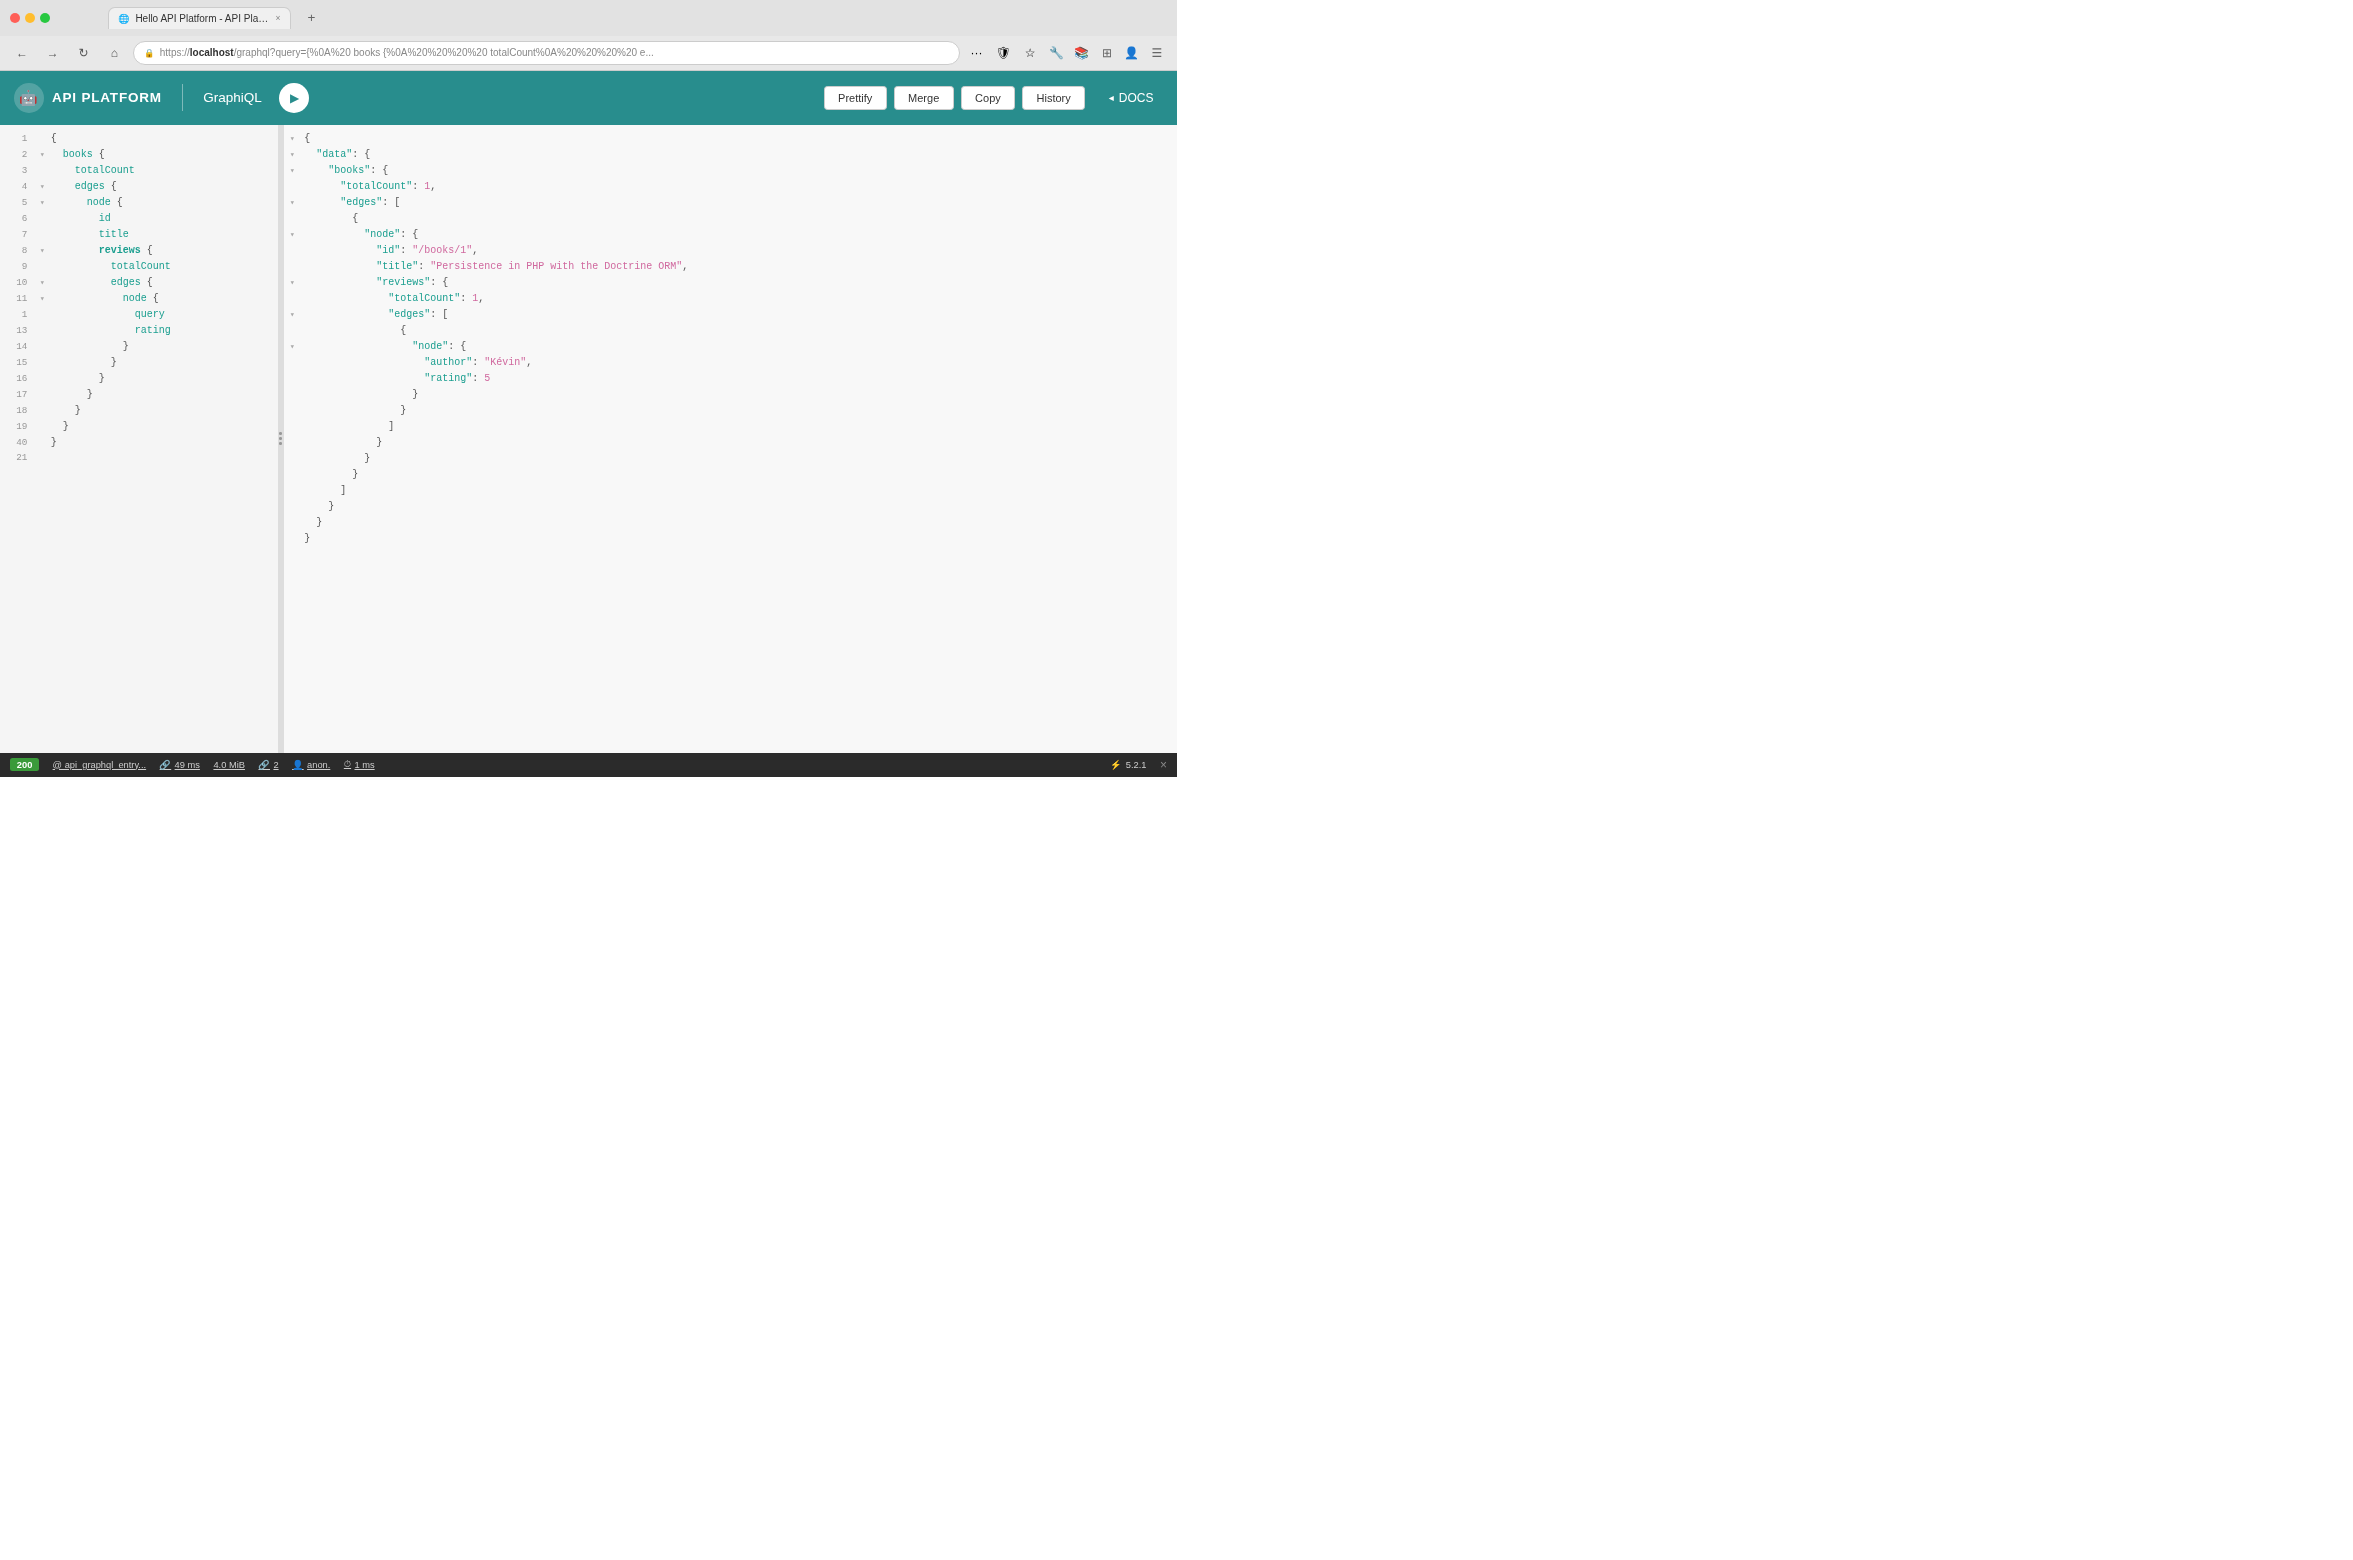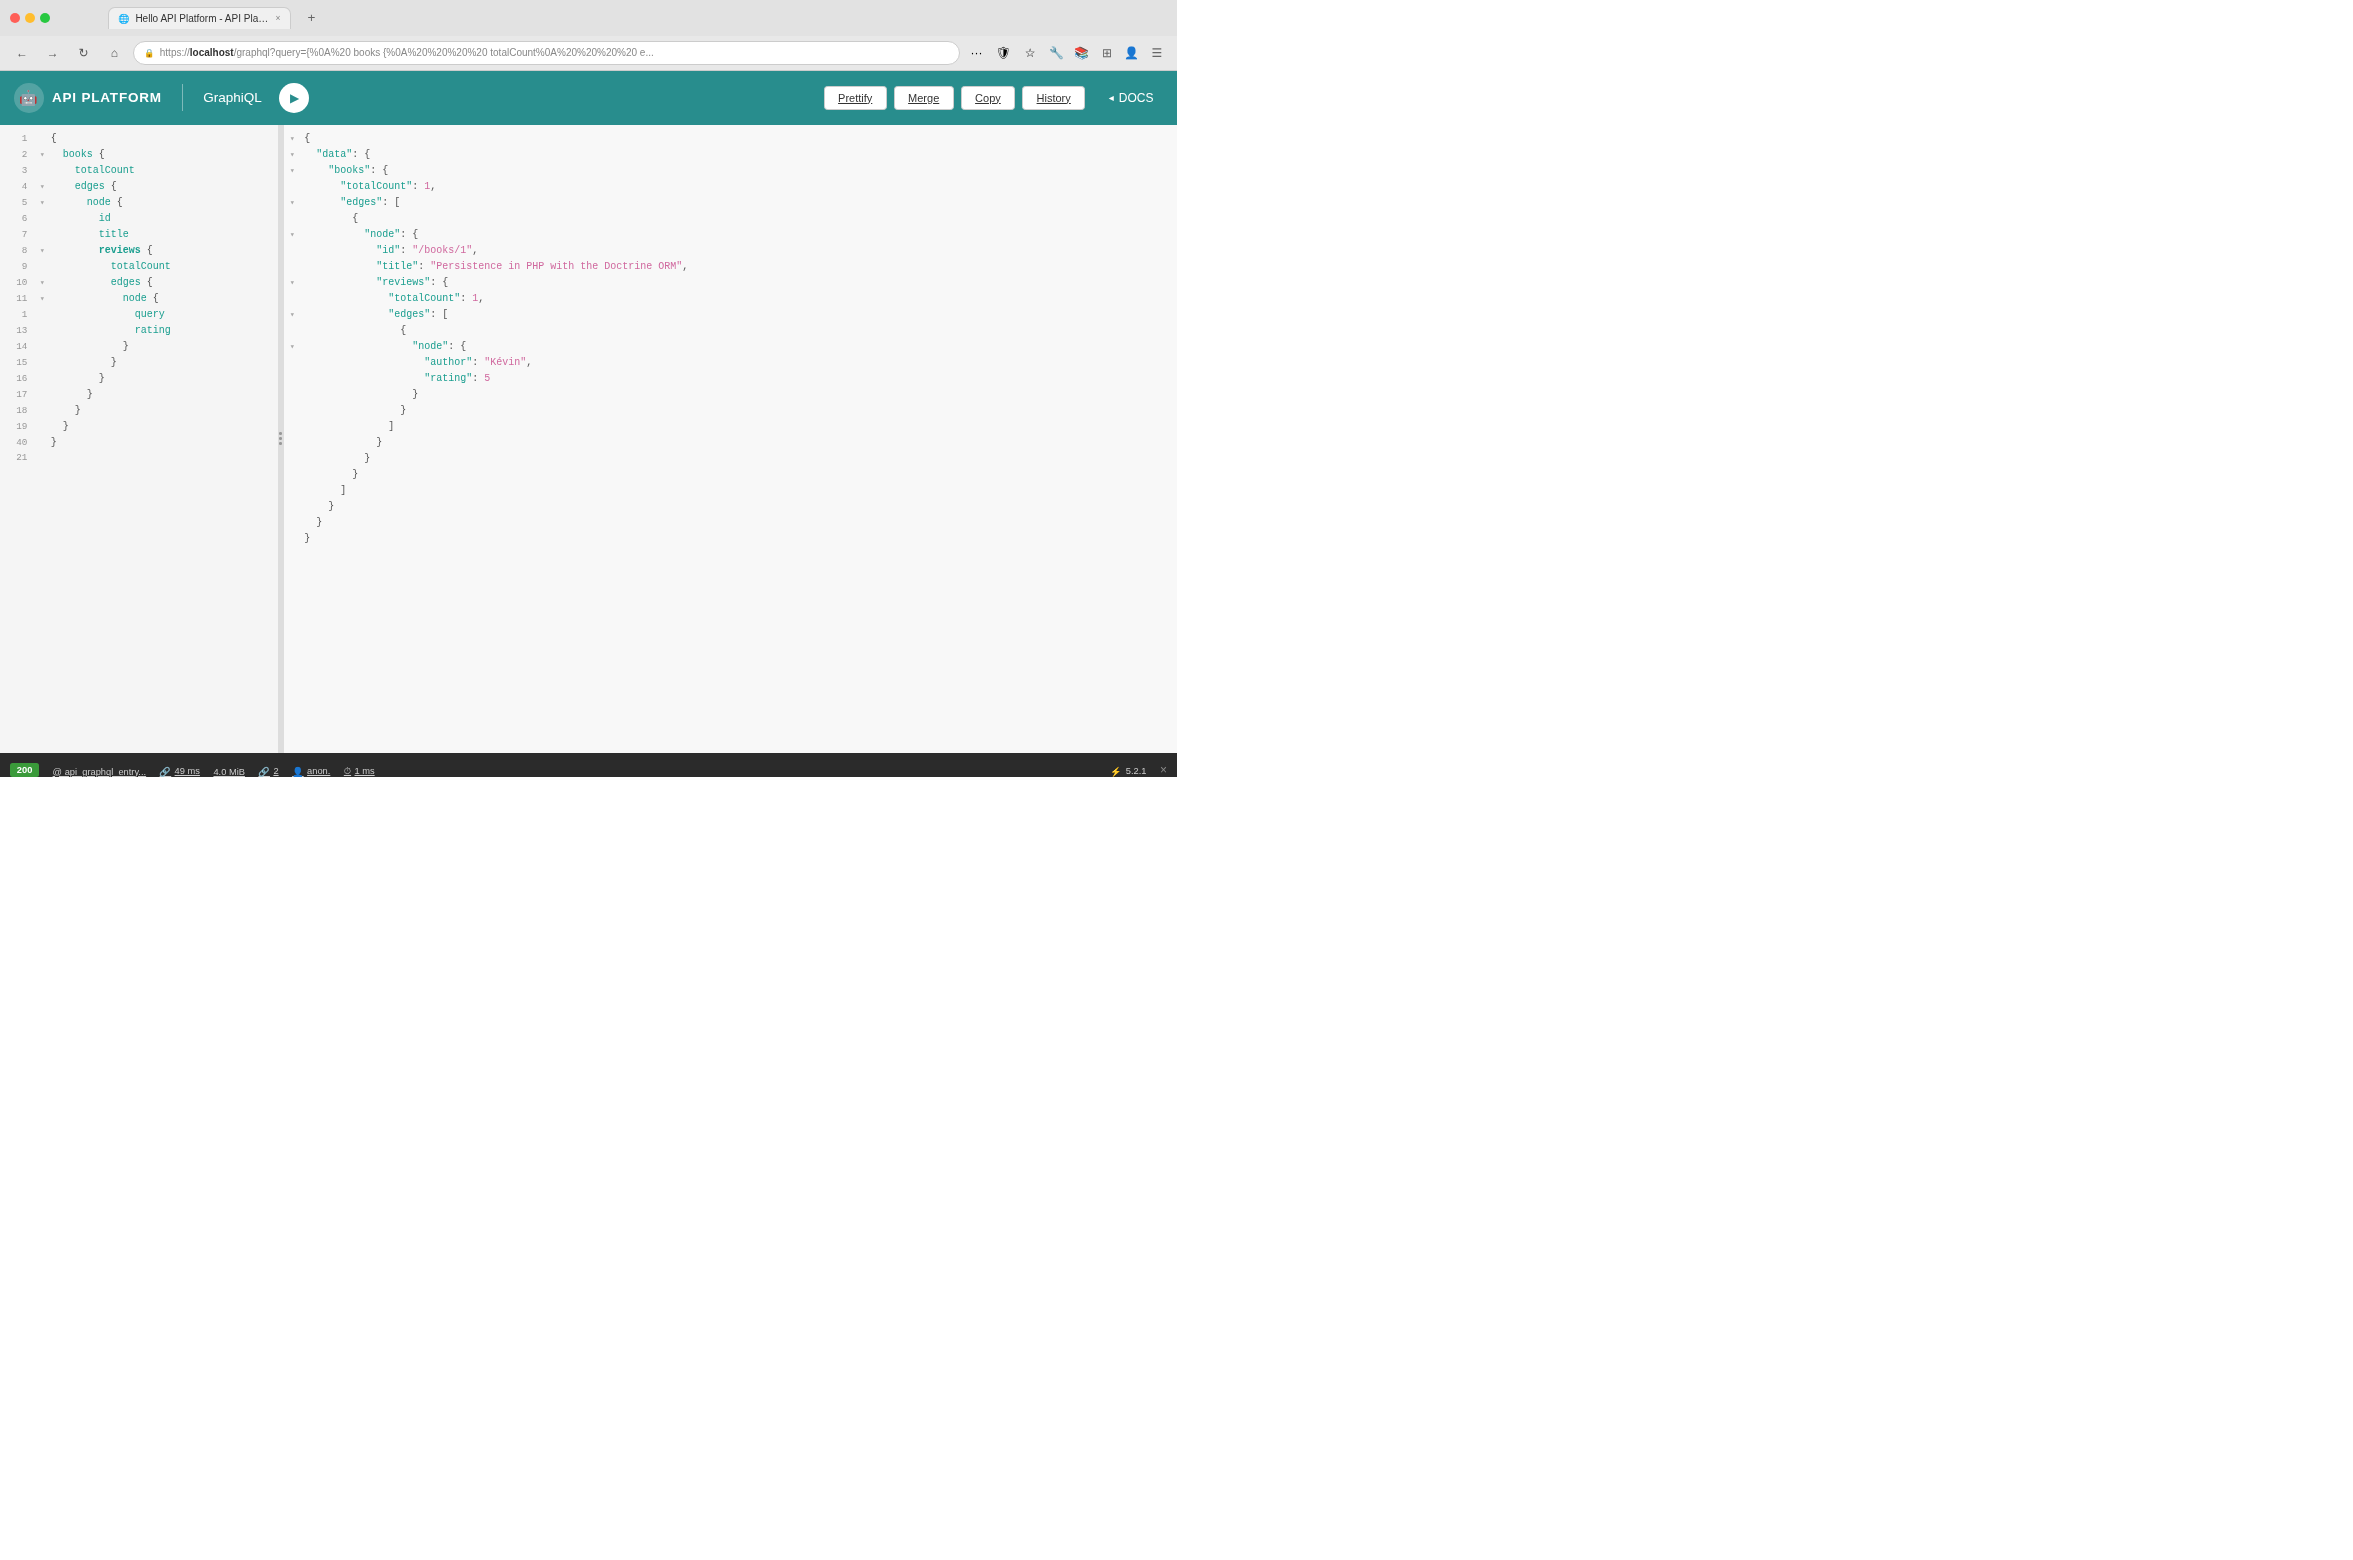--- a/index.html
+++ b/index.html
@@ -31,21 +31,21 @@
     .app-header { background: #288d8d; display: flex; align-items: center; padding: 0 13.5px; height: 54px; gap: 13.5px; }
     .logo-area { display: flex; align-items: center; gap: 8.5px; }
     .logo-icon { width: 30px; height: 30px; background: rgba(255,255,255,0.2); border-radius: 50%; display: flex; align-items: center; justify-content: center; font-size: 15px; }
     .logo-text { color: #fff; font-size: 13.5px; font-weight: bold; letter-spacing: 0.8px; text-transform: uppercase; }
     .header-divider { width: 0.8px; height: 27px; background: rgba(255,255,255,0.4); margin: 0 6.8px; }
     .graphiql-label { color: #fff; font-size: 13.5px; }
     .play-btn { width: 30px; height: 30px; border-radius: 50%; background: #fff; display: flex; align-items: center; justify-content: center; cursor: pointer; margin-left: 3.4px; }
     .play-icon { color: #288d8d; font-size: 12px; margin-left: 1.7px; }
     .header-spacer { flex: 1; }
     .header-actions { display: flex; gap: 6.8px; }
-    .header-btn { padding: 5px 13.5px; border: 0.8px solid #ccc; border-radius: 3.4px; background: #fff; color: #333; font-size: 11px; cursor: pointer; text-decoration: underline; }
+    .header-btn { padding: 5px 13.5px; border: 0.8px solid #ccc; border-radius: 3.4px; background: #fff; color: #333; font-size: 11px; cursor: pointer; }
     .docs-btn { display: flex; align-items: center; gap: 5px; color: #fff; font-size: 12px; cursor: pointer; padding: 5px 10px; }
     .docs-chevron { font-size: 10px; }
 
     
     .main-content { display: flex; flex: 1; overflow: hidden; }
 
     
     .editor-panel { width: 284px; background: #f5f5f5; border-right: 0.8px solid #ddd; display: flex; flex-direction: column; overflow: hidden; position: relative; }
     .gutter-handle { position: absolute; right: 0; top: 0; bottom: 0; width: 5px; background: #ddd; cursor: col-resize; display: flex; flex-direction: column; align-items: center; justify-content: center; gap: 2.5px; z-index: 10; }
     .gutter-dot { width: 2.5px; height: 2.5px; border-radius: 50%; background: #999; }
@@ -54,21 +54,21 @@
     .result-panel { flex: 1; background: #f8f8f8; overflow: auto; }
 
     
     .code-editor { flex: 1; overflow: auto; padding: 6.8px 0; font-family: 'Monaco', 'Menlo', 'Courier New', monospace; font-size: 10px; line-height: 1.6; }
     .code-line { display: flex; align-items: baseline; padding: 0 6.8px 0 3.4px; min-height: 16px; }
     .line-number { width: 24px; text-align: right; color: #999; font-size: 9.3px; margin-right: 10px; flex-shrink: 0; user-select: none; }
     .line-toggle { width: 10px; text-align: center; color: #aaa; font-size: 8.5px; margin-right: 3.4px; cursor: pointer; flex-shrink: 0; }
     .line-content { flex: 1; white-space: pre; }
 
     
-    .status-bar { background: #2b2b2b; color: #ccc; display: flex; align-items: flex-end; padding: 0 10px; height: 24px; font-size: 9.3px; gap: 13.5px; }
+    .status-bar { background: #2b2b2b; color: #ccc; display: flex; align-items: center; padding: 0 10px; height: 24px; font-size: 9.3px; gap: 13.5px; }
     .status-code { background: #3a9a3a; color: #fff; padding: 1.7px 6.8px; border-radius: 2.5px; font-weight: bold; font-size: 9.3px; }
     .status-item { display: flex; align-items: center; gap: 3.4px; text-decoration: underline; }
     .status-spacer { flex: 1; }
     .version-badge { display: flex; align-items: center; gap: 3.4px; color: #ccc; }
     .close-status { color: #888; cursor: pointer; font-size: 12px; }
 
     
     .result-code { padding: 6.8px 0; font-family: 'Monaco', 'Menlo', 'Courier New', monospace; font-size: 10px; line-height: 1.6; }
     .result-line { display: flex; align-items: baseline; padding: 0 6.8px 0 3.4px; min-height: 16px; }
     .result-toggle { width: 10px; text-align: center; color: #aaa; font-size: 8.5px; margin-right: 6.8px; cursor: pointer; flex-shrink: 0; }

